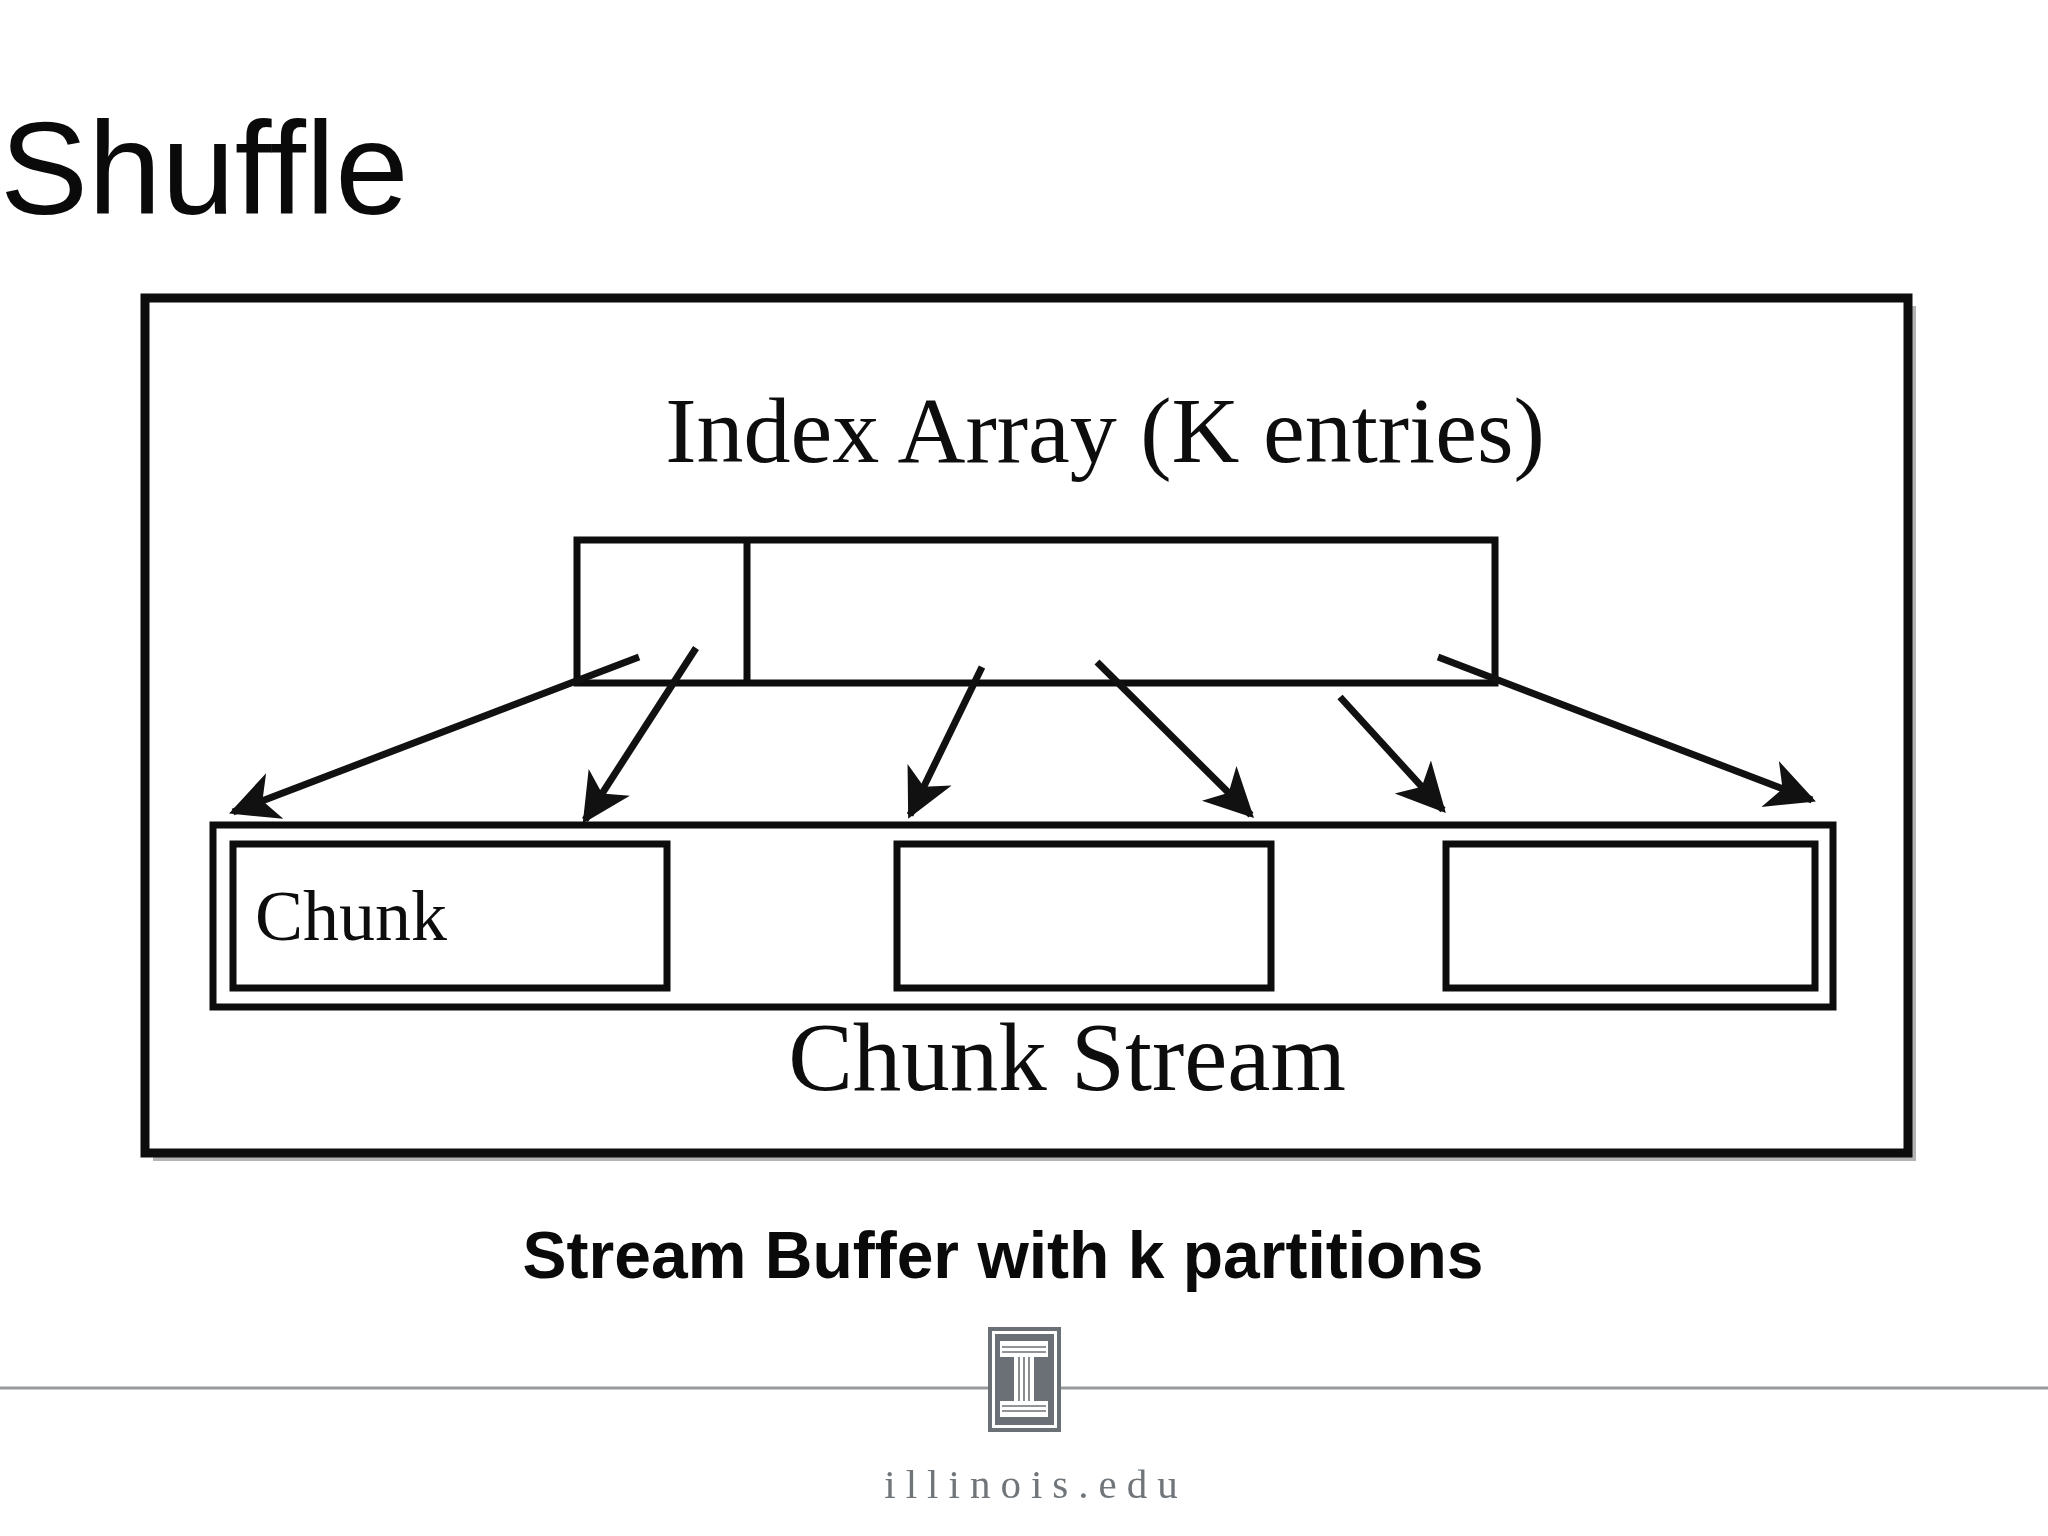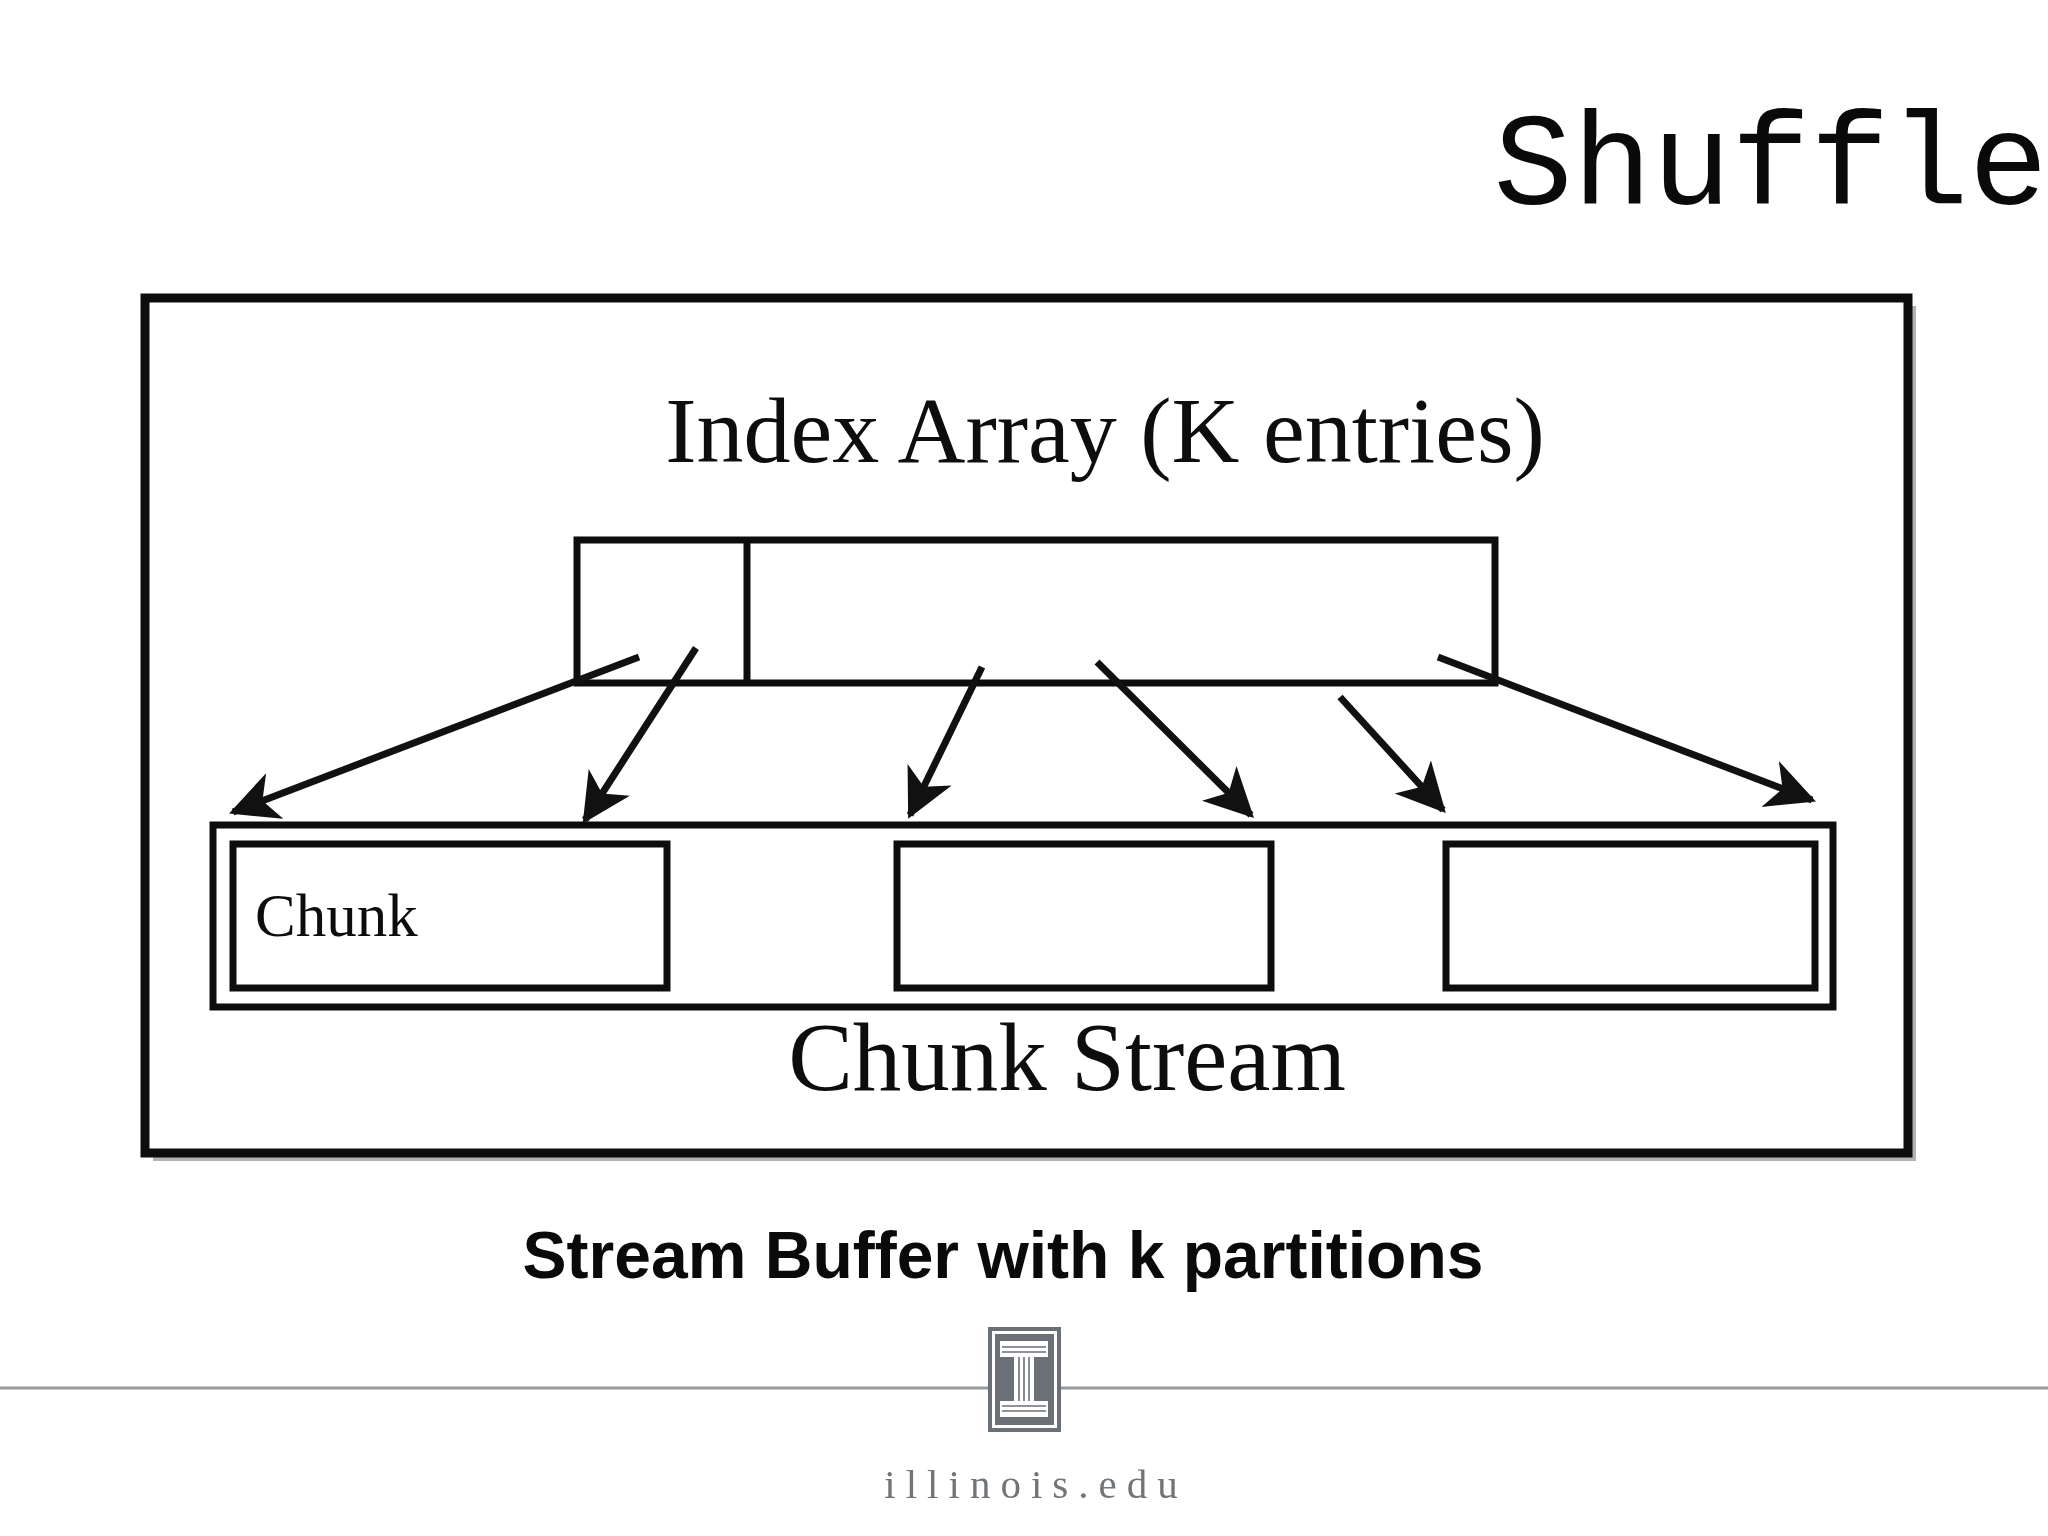--- a/index.html
+++ b/index.html
@@ -1,27 +1,27 @@
 <!DOCTYPE html>
 <html><head>
 <meta charset="utf-8">
 <style>
   html,body{margin:0;padding:0;background:#ffffff;}
   body{width:2048px;height:1536px;position:relative;overflow:hidden;
        font-family:"DejaVu Sans", sans-serif;color:#111;}
   .layer{position:absolute;inset:0;}
   #shapes{z-index:0;}
   .txt{position:absolute;z-index:2;white-space:nowrap;font-family:Liberation Serif, serif;}
-  .title{top:100px;left:0;right:0;text-align:right;
-         font-family:Liberation Mono, monospace;font-size:132px;line-height:1.05;
+  .title{top:100px;left:0;right:0;text-align:left;
+         font-family:Liberation Sans, sans-serif;font-size:132px;line-height:1.05;
          color:#0a0a0a;}
   .index-label{top:376px;left:162px;right:0;text-align:center;
          font-size:94px;line-height:1.15;color:#0d0d0d;}
   .chunk-label{top:852px;left:255px;width:400px;height:128px;
-         display:flex;align-items:center;font-size:61px;color:#0d0d0d;}
+         display:flex;align-items:center;font-size:72px;color:#0d0d0d;}
   .chunk-array-label{top:1002px;left:86px;right:0;text-align:center;
          font-size:97px;line-height:1.15;color:#0d0d0d;}
   .caption{top:1216px;left:0;right:42px;text-align:center;
          font-family:Liberation Sans, sans-serif;font-weight:700;
          font-size:66px;line-height:1.2;color:#0a0a0a;}
   .site{top:1460px;left:0;right:4px;text-align:center;
          font-family:"Liberation Serif", serif;font-size:41px;
          letter-spacing:10px;color:#70757a;margin-left:28px;}
 </style>
 </head>

